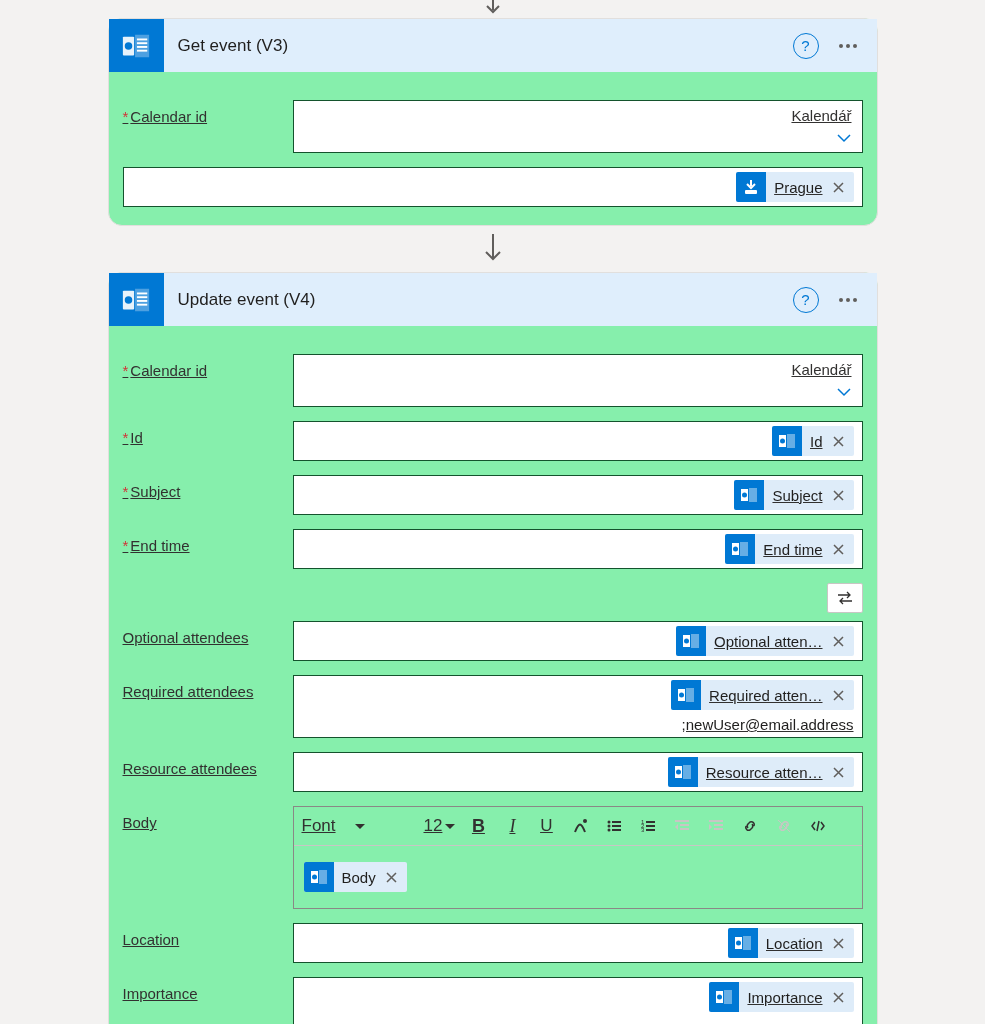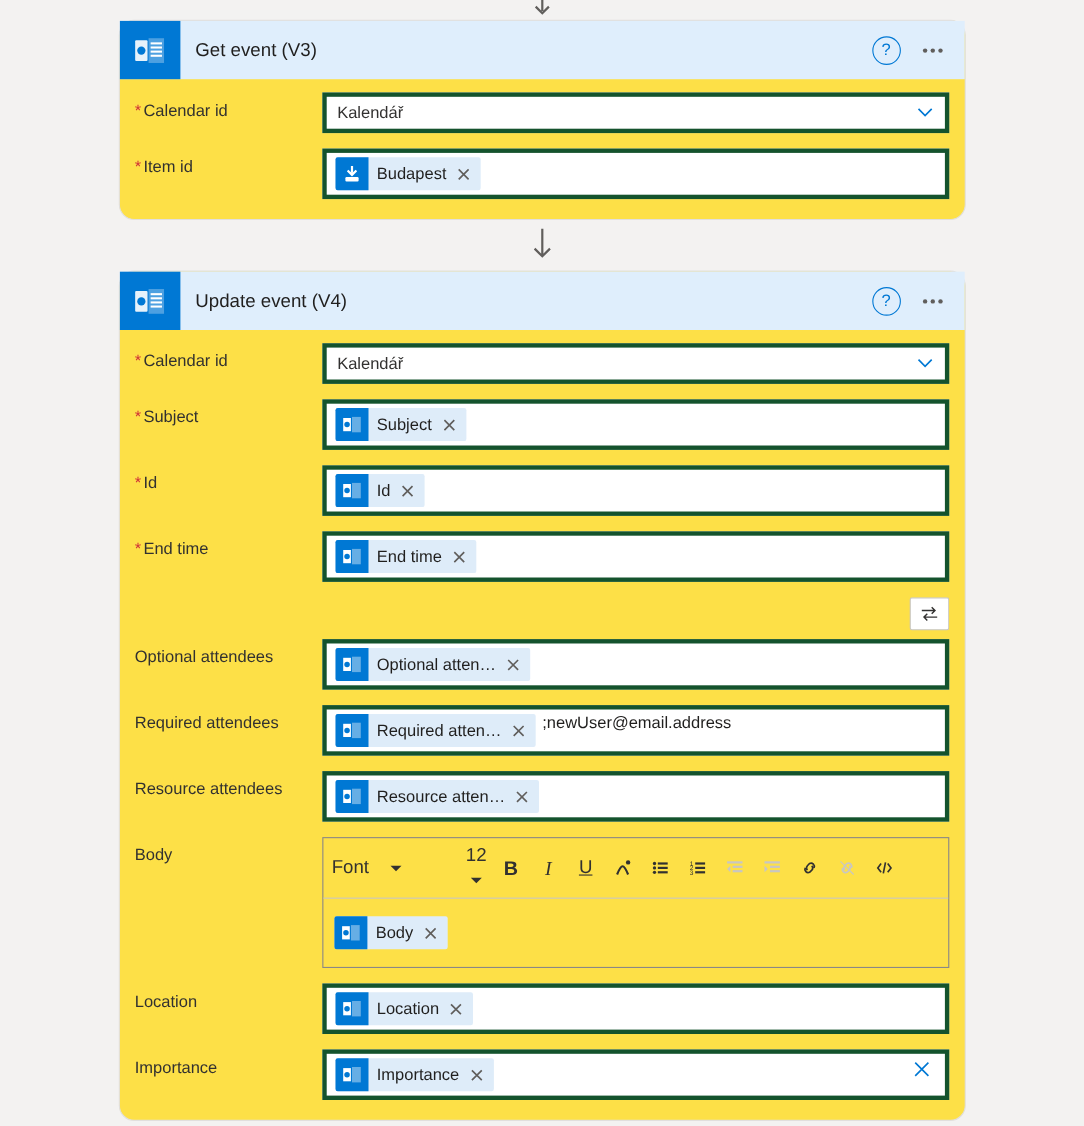--- a/index.html
+++ b/index.html
@@ -13,21 +13,21 @@
   .canvas { width: 985px; margin: 0 auto; padding-top: 0; }
   .arrow-down {
     display: flex;
     justify-content: center;
     padding: 6px 0;
     color: #605e5c;
   }
   .arrow-down svg { width: 22px; height: 34px; }
 
   .step {
-    background: #fde047;
+    background: #86efac;
     border: 1px solid #e1dfdd;
     border-radius: 14px;
     width: 770px;
     margin: 0 auto;
   }
   .step-header {
     display: flex;
     align-items: center;
     background: #dfeefc;
     padding: 0 14px 0 0;
@@ -49,46 +49,47 @@
     width: 26px; height: 26px;
     border: 1.5px solid #0078d4;
     border-radius: 50%;
     display: flex; align-items: center; justify-content: center;
     color: #0078d4; font-size: 15px;
     cursor: pointer;
   }
   .more-icon { display: flex; gap: 3px; padding: 6px; cursor: pointer; }
   .more-icon span { width: 4px; height: 4px; border-radius: 50%; background: #605e5c; }
 
-  .step-body { padding: 12px 14px 18px; }
+  .step-body { padding: 28px 14px 18px; text-decoration: underline; }
   .field-row {
     display: flex;
     align-items: flex-start;
     margin-bottom: 14px;
   }
   .field-row:last-child { margin-bottom: 0; }
   .field-label {
     width: 170px;
     padding-top: 8px;
     font-size: 15px;
     color: #323130;
     flex-shrink: 0;
   }
   .req { color: #d13438; margin-right: 2px; }
   .field-control { flex: 1; }
   .input-box {
-    border: 4px solid #14532d;
+    border: 1px solid #14532d;
     min-height: 36px;
     display: flex;
-    align-items: flex-start;
+    align-items: flex-end;
     padding: 4px 8px;
     gap: 6px;
     flex-wrap: wrap;
     position: relative;
     background: #fff;
+    flex-direction: column;
   }
   .input-box.select { padding: 6px 10px; cursor: pointer; }
   .select-text { flex: 1; font-size: 15px; }
   .chevron { color: #0078d4; }
   .chevron svg { width: 16px; height: 16px; display: block; }
   .clear-x { color: #0078d4; font-size: 20px; padding: 0 6px; cursor: pointer; }
 
   .token {
     background: #deecf9;
     border-radius: 2px;
@@ -151,21 +152,21 @@
     padding: 2px 4px;
     display: flex; align-items: center; gap: 18px;
     cursor: pointer;
     min-width: 120px;
     text-align: center;
   }
   .rte-font-sel .caret, .rte-size-sel .caret { }
   .caret svg { width: 12px; height: 8px; }
   .rte-size-sel {
     border: none; font-size: 17px; padding: 2px 4px;
-    display: flex; align-items: center; gap: 2px; cursor: pointer; flex-direction: column;
+    display: flex; align-items: center; gap: 2px; cursor: pointer;
   }
   .rte-content { min-height: 56px; padding: 16px 10px; }
 
   .top-arrow-stub {
     display: flex; justify-content: center;
     height: 18px; color: #605e5c;
   }
   .top-arrow-stub svg { width: 20px; height: 18px; }
 </style>
 </head>
@@ -208,31 +209,30 @@
             <span class="select-text">Kalendář</span>
             <span class="chevron">
                 <svg viewBox="0 0 16 16">
                   <path d="M2 5 l6 6 l6 -6" fill="none" stroke="currentColor" stroke-width="1.5"></path>
                 </svg>
               </span>
           </div>
         </div>
       </div>
       <div class="field-row">
-        <div class="field-label"><span class="req">*</span><span>Item id</span></div>
         <div class="field-control">
           <div class="input-box">
             <span class="token">
               <span class="token-icon alt">
                   <svg viewBox="0 0 18 18">
                     <path d="M9 2 l0 6 M5 6 l4 4 l4 -4" fill="none" stroke="#fff" stroke-width="2"></path>
                     <rect x="3" y="12" width="12" height="4" rx="1" fill="#fff"></rect>
                   </svg>
                 </span>
-              <span class="token-label">Budapest</span>
+              <span class="token-label">Prague</span>
               <span class="token-x">
                   <svg viewBox="0 0 11 11">
                     <path d="M1 1 l9 9 M10 1 l-9 9" stroke="#605e5c" stroke-width="1.5"></path>
                   </svg>
                 </span>
             </span>
           </div>
         </div>
       </div>
     </div>
@@ -275,55 +275,55 @@
             <span class="chevron">
                 <svg viewBox="0 0 16 16">
                   <path d="M2 5 l6 6 l6 -6" fill="none" stroke="currentColor" stroke-width="1.5"></path>
                 </svg>
               </span>
           </div>
         </div>
       </div>
 
       <div class="field-row">
+        <div class="field-label"><span class="req">*</span><span>Id</span></div>
+        <div class="field-control">
+          <div class="input-box">
+            <span class="token">
+              <span class="token-icon">
+                  <svg viewBox="0 0 18 18">
+                    <rect x="1" y="3" width="7" height="12" fill="#fff"></rect>
+                    <circle cx="4.5" cy="9" r="2.5" fill="#0078d4"></circle>
+                    <rect x="9" y="2" width="8" height="14" fill="#fff" opacity=".4"></rect>
+                  </svg>
+                </span>
+              <span class="token-label">Id</span>
+              <span class="token-x">
+                  <svg viewBox="0 0 11 11">
+                    <path d="M1 1 l9 9 M10 1 l-9 9" stroke="#605e5c" stroke-width="1.5"></path>
+                  </svg>
+                </span>
+            </span>
+          </div>
+        </div>
+      </div>
+
+      <div class="field-row">
         <div class="field-label"><span class="req">*</span><span>Subject</span></div>
         <div class="field-control">
           <div class="input-box">
             <span class="token">
               <span class="token-icon">
                   <svg viewBox="0 0 18 18">
                     <rect x="1" y="3" width="7" height="12" fill="#fff"></rect>
                     <circle cx="4.5" cy="9" r="2.5" fill="#0078d4"></circle>
                     <rect x="9" y="2" width="8" height="14" fill="#fff" opacity=".4"></rect>
                   </svg>
                 </span>
               <span class="token-label">Subject</span>
-              <span class="token-x">
-                  <svg viewBox="0 0 11 11">
-                    <path d="M1 1 l9 9 M10 1 l-9 9" stroke="#605e5c" stroke-width="1.5"></path>
-                  </svg>
-                </span>
-            </span>
-          </div>
-        </div>
-      </div>
-
-      <div class="field-row">
-        <div class="field-label"><span class="req">*</span><span>Id</span></div>
-        <div class="field-control">
-          <div class="input-box">
-            <span class="token">
-              <span class="token-icon">
-                  <svg viewBox="0 0 18 18">
-                    <rect x="1" y="3" width="7" height="12" fill="#fff"></rect>
-                    <circle cx="4.5" cy="9" r="2.5" fill="#0078d4"></circle>
-                    <rect x="9" y="2" width="8" height="14" fill="#fff" opacity=".4"></rect>
-                  </svg>
-                </span>
-              <span class="token-label">Id</span>
               <span class="token-x">
                   <svg viewBox="0 0 11 11">
                     <path d="M1 1 l9 9 M10 1 l-9 9" stroke="#605e5c" stroke-width="1.5"></path>
                   </svg>
                 </span>
             </span>
           </div>
         </div>
       </div>
 

